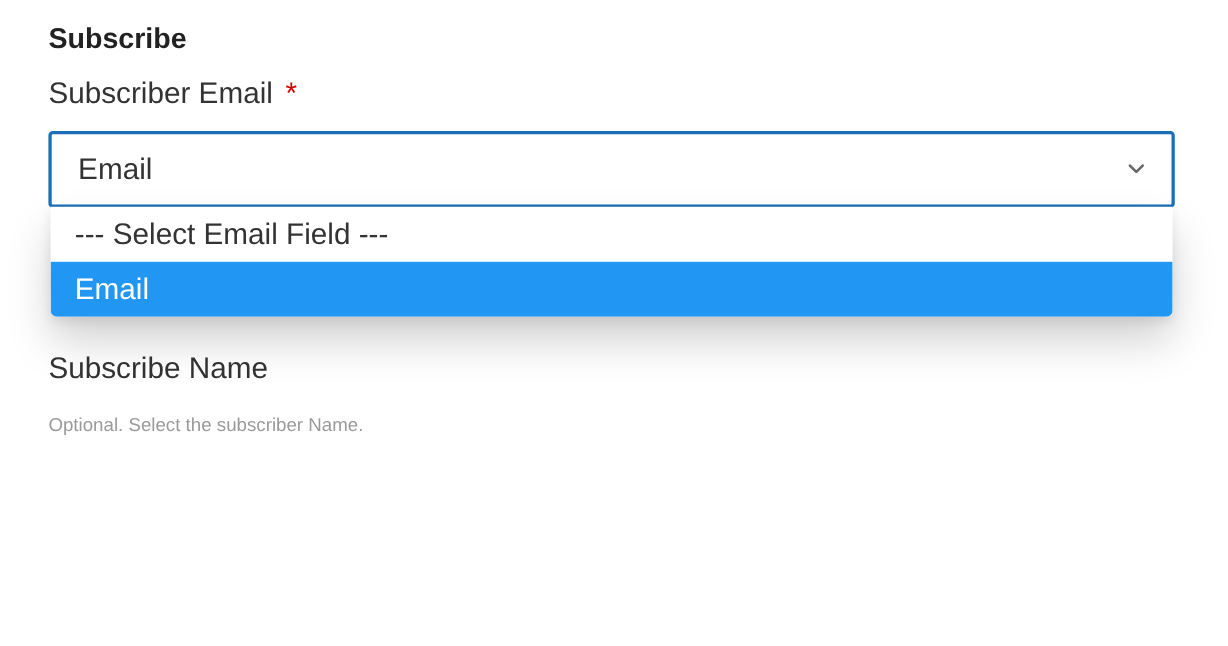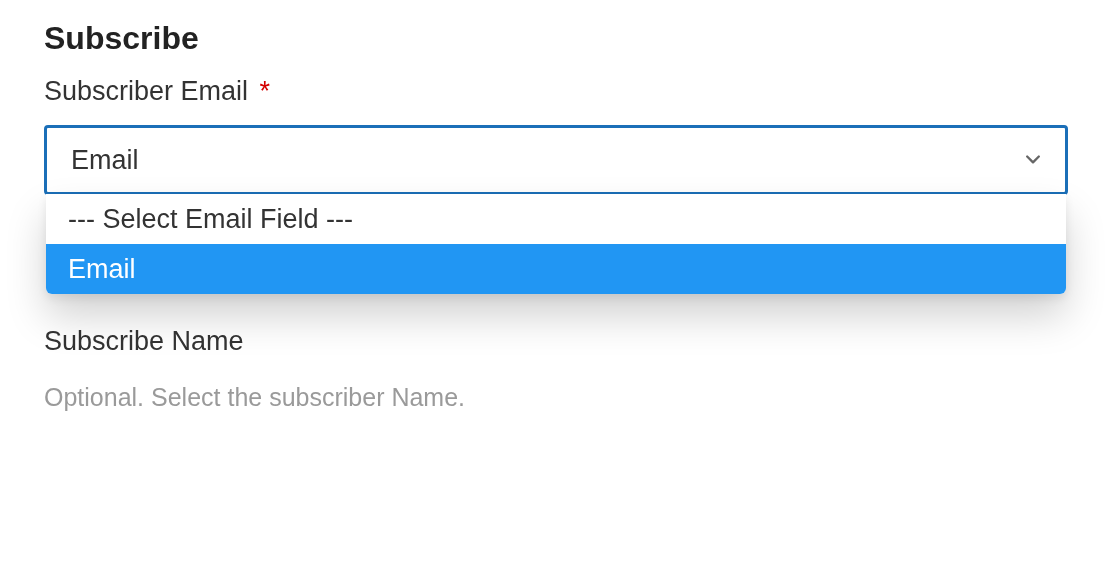--- a/index.html
+++ b/index.html
@@ -5,21 +5,21 @@
   * { box-sizing: border-box; margin: 0; padding: 0; }
   html, body { width: 1116px; height: 587px; }
   body {
     font-family: -apple-system, BlinkMacSystemFont, "Segoe UI", Arial, sans-serif;
     background: #fff;
     color: #2a2a2a;
     padding: 20px 44px;
     position: relative;
   }
   .section-title {
-    font-size: 32px;
+    font-size: 26px;
     font-weight: 700;
     color: #222;
     margin-bottom: 18px;
   }
   .field-label {
     font-size: 27px;
     font-weight: 400;
     color: #333;
     margin-bottom: 18px;
     margin-top: 19px;
@@ -80,21 +80,21 @@
     font-weight: 500;
   }
   .field-block {
     position: relative;
     margin-bottom: 8px;
   }
   .spacer-under-dropdown {
     height: 104px; 
   }
   .help-text {
-    font-size: 25px;
+    font-size: 17px;
     color: #9a9a9a;
     margin-top: 26px;
   }
 </style>
 </head>
 <body>
 
 <h2 class="section-title">Subscribe</h2>
 
 <div class="field-block">

